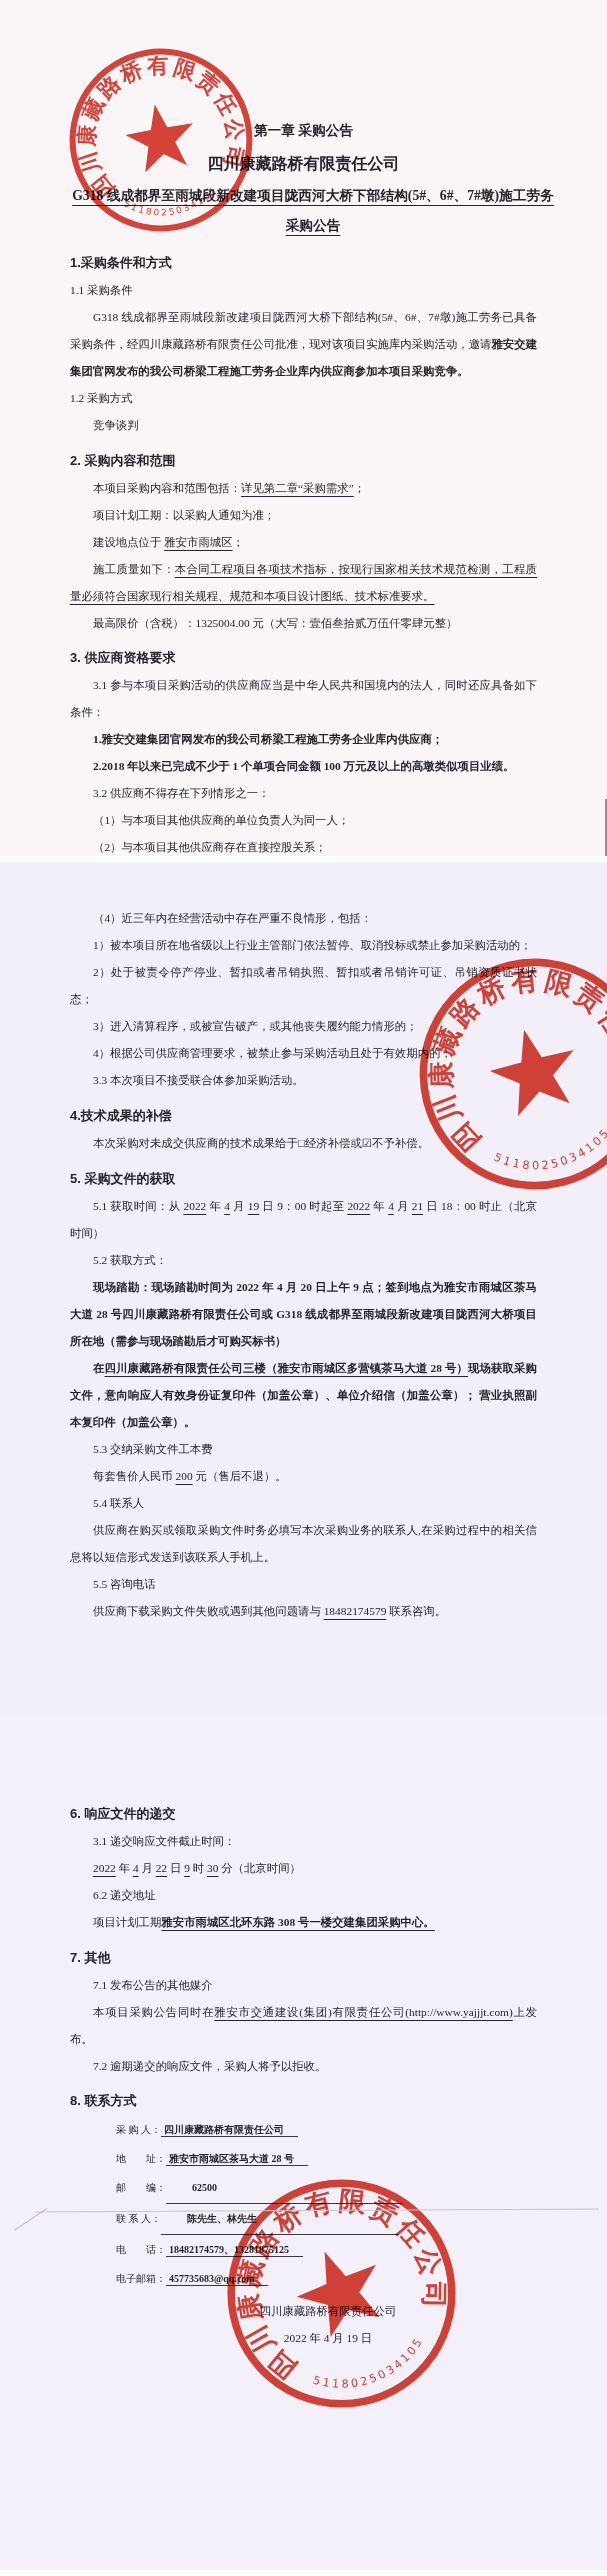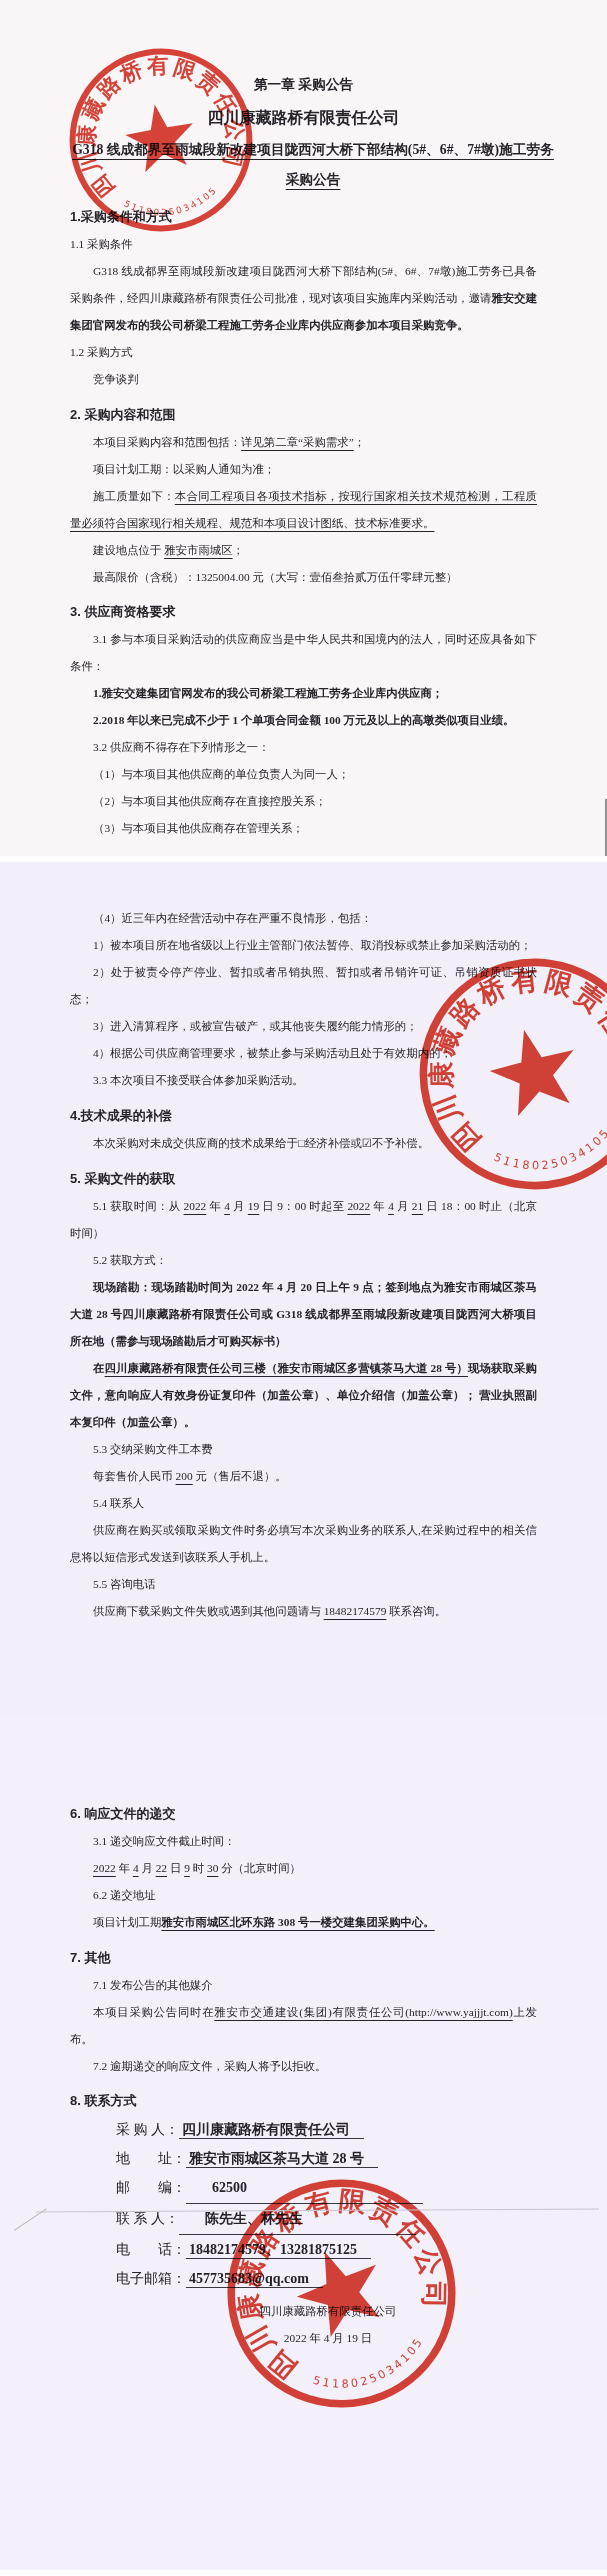--- a/index.html
+++ b/index.html
@@ -2,34 +2,34 @@
 <html style="font-size:12px"><head>
 <meta charset="utf-8">
 <style>
   html,body{margin:0;padding:0;background:#ffffff;}
   body{width:607px;font-family:"Liberation Serif","DejaVu Serif",serif;color:#26242a;}
   .page{position:relative;width:607px;overflow:hidden;}
   .page-1{height:856px;background:#faf6f8;}
   .page-2{height:853px;background:#f3eff8;margin-top:6px;}
   .page-3{height:855px;background:#f4f0f9;}
   .content{padding:0 70px;}
-  .page-1 .content{padding-top:70px;}
+  .page-1 .content{padding-top:70px;margin-top:46px;}
   .page-2 .content{padding-top:43px;}
   .page-3 .content{padding-top:77px;}
   .line{font-size:11.4px;line-height:27px;text-align:justify;}
   .ind{text-indent:23px;}
   .ctr{text-align:center;}
   .bold{font-weight:bold;}
   .u{text-decoration:underline;text-underline-offset:3.8px;text-decoration-thickness:0.8px;}
   .hd{font-family:"Liberation Sans","DejaVu Sans",sans-serif;font-weight:bold;font-size:13px;line-height:29px;margin-top:6.8px;text-align:left;}
   .t1{font-size:13.7px;font-weight:bold;line-height:30px;text-align:center;}
   .t2{font-family:"Liberation Sans","DejaVu Sans",sans-serif;font-size:16px;font-weight:bold;line-height:35px;text-align:center;}
   .t3{font-size:13.7px;font-weight:bold;line-height:30px;text-align:center;text-decoration:underline;text-underline-offset:4.6px;text-decoration-thickness:0.8px;width:486px;margin:0 auto;}
   .pageno{margin-top:6px;font-size:10.6px;}
-  .crow{font-size:14px;line-height:29px;}
+  .crow{font-size:10px;line-height:29px;}
   .crow .lab{display:inline-block;}
   .crow .val{font-weight:bold;border-bottom:1.1px solid #3a3740;padding:0 13.7px 0.8px 3px;}
   .crow .val.wide{display:inline-block;min-width:220px;}
   .sign{width:288px;margin-left:114px;text-align:center;font-size:11.4px;line-height:27px;margin-top:4.6px;}
   .seal{position:absolute;mix-blend-mode:multiply;opacity:.94;pointer-events:none;}
   .artifact{position:absolute;pointer-events:none;}
   .edge-sliver{right:0;top:799px;width:2.3px;height:57px;background:rgba(70,58,66,.55);}
   .crease-h{left:36px;top:495px;width:563px;height:0;border-top:0.8px solid #c9c3d1;transform:rotate(-.3deg);}
   .crease-d{left:10.6px;top:504px;width:39px;height:0;border-top:0.8px solid #b9b2c1;transform:rotate(-34deg);}
 </style>
@@ -42,22 +42,22 @@
     <div class="t2">四川康藏路桥有限责任公司</div>
     <div class="t3">G318 线成都界至雨城段新改建项目陇西河大桥下部结构(5#、6#、7#墩)施工劳务采购公告</div>
     <div class="hd">1.采购条件和方式</div>
     <div class="line">1.1 采购条件</div>
     <div class="line ind"><span>G318 线成都界至雨城段新改建项目陇西河大桥下部结构(5#、6#、7#墩)施工劳务已具备采购条件，经四川康藏路桥有限责任公司批准，现对该项目实施库内采购活动，邀请</span><span class="bold">雅安交建集团官网发布的我公司桥梁工程施工劳务企业库内供应商参加本项目采购竞争。</span></div>
     <div class="line">1.2 采购方式</div>
     <div class="line ind">竞争谈判</div>
     <div class="hd">2. 采购内容和范围</div>
     <div class="line ind"><span>本项目采购内容和范围包括：</span><span class="u">详见第二章“采购需求”</span><span>；</span></div>
     <div class="line ind">项目计划工期：以采购人通知为准；</div>
+    <div class="line ind"><span>建设地点位于 </span><span class="u">雅安市雨城区</span><span>；</span></div>
     <div class="line ind"><span>施工质量如下：</span><span class="u">本合同工程项目各项技术指标，按现行国家相关技术规范检测，工程质量必须符合国家现行相关规程、规范和本项目设计图纸、技术标准要求。</span></div>
-    <div class="line ind"><span>建设地点位于 </span><span class="u">雅安市雨城区</span><span>；</span></div>
     <div class="line ind">最高限价（含税）：1325004.00 元（大写：壹佰叁拾贰万伍仟零肆元整）</div>
     <div class="hd">3. 供应商资格要求</div>
     <div class="line ind">3.1 参与本项目采购活动的供应商应当是中华人民共和国境内的法人，同时还应具备如下条件：</div>
     <div class="line ind bold">1.雅安交建集团官网发布的我公司桥梁工程施工劳务企业库内供应商；</div>
     <div class="line ind bold">2.2018 年以来已完成不少于 1 个单项合同金额 100 万元及以上的高墩类似项目业绩。</div>
     <div class="line ind">3.2 供应商不得存在下列情形之一：</div>
     <div class="line ind">（1）与本项目其他供应商的单位负责人为同一人；</div>
     <div class="line ind">（2）与本项目其他供应商存在直接控股关系；</div>
     <div class="line ind">（3）与本项目其他供应商存在管理关系；</div>
     <div class="line ctr pageno">3</div>

